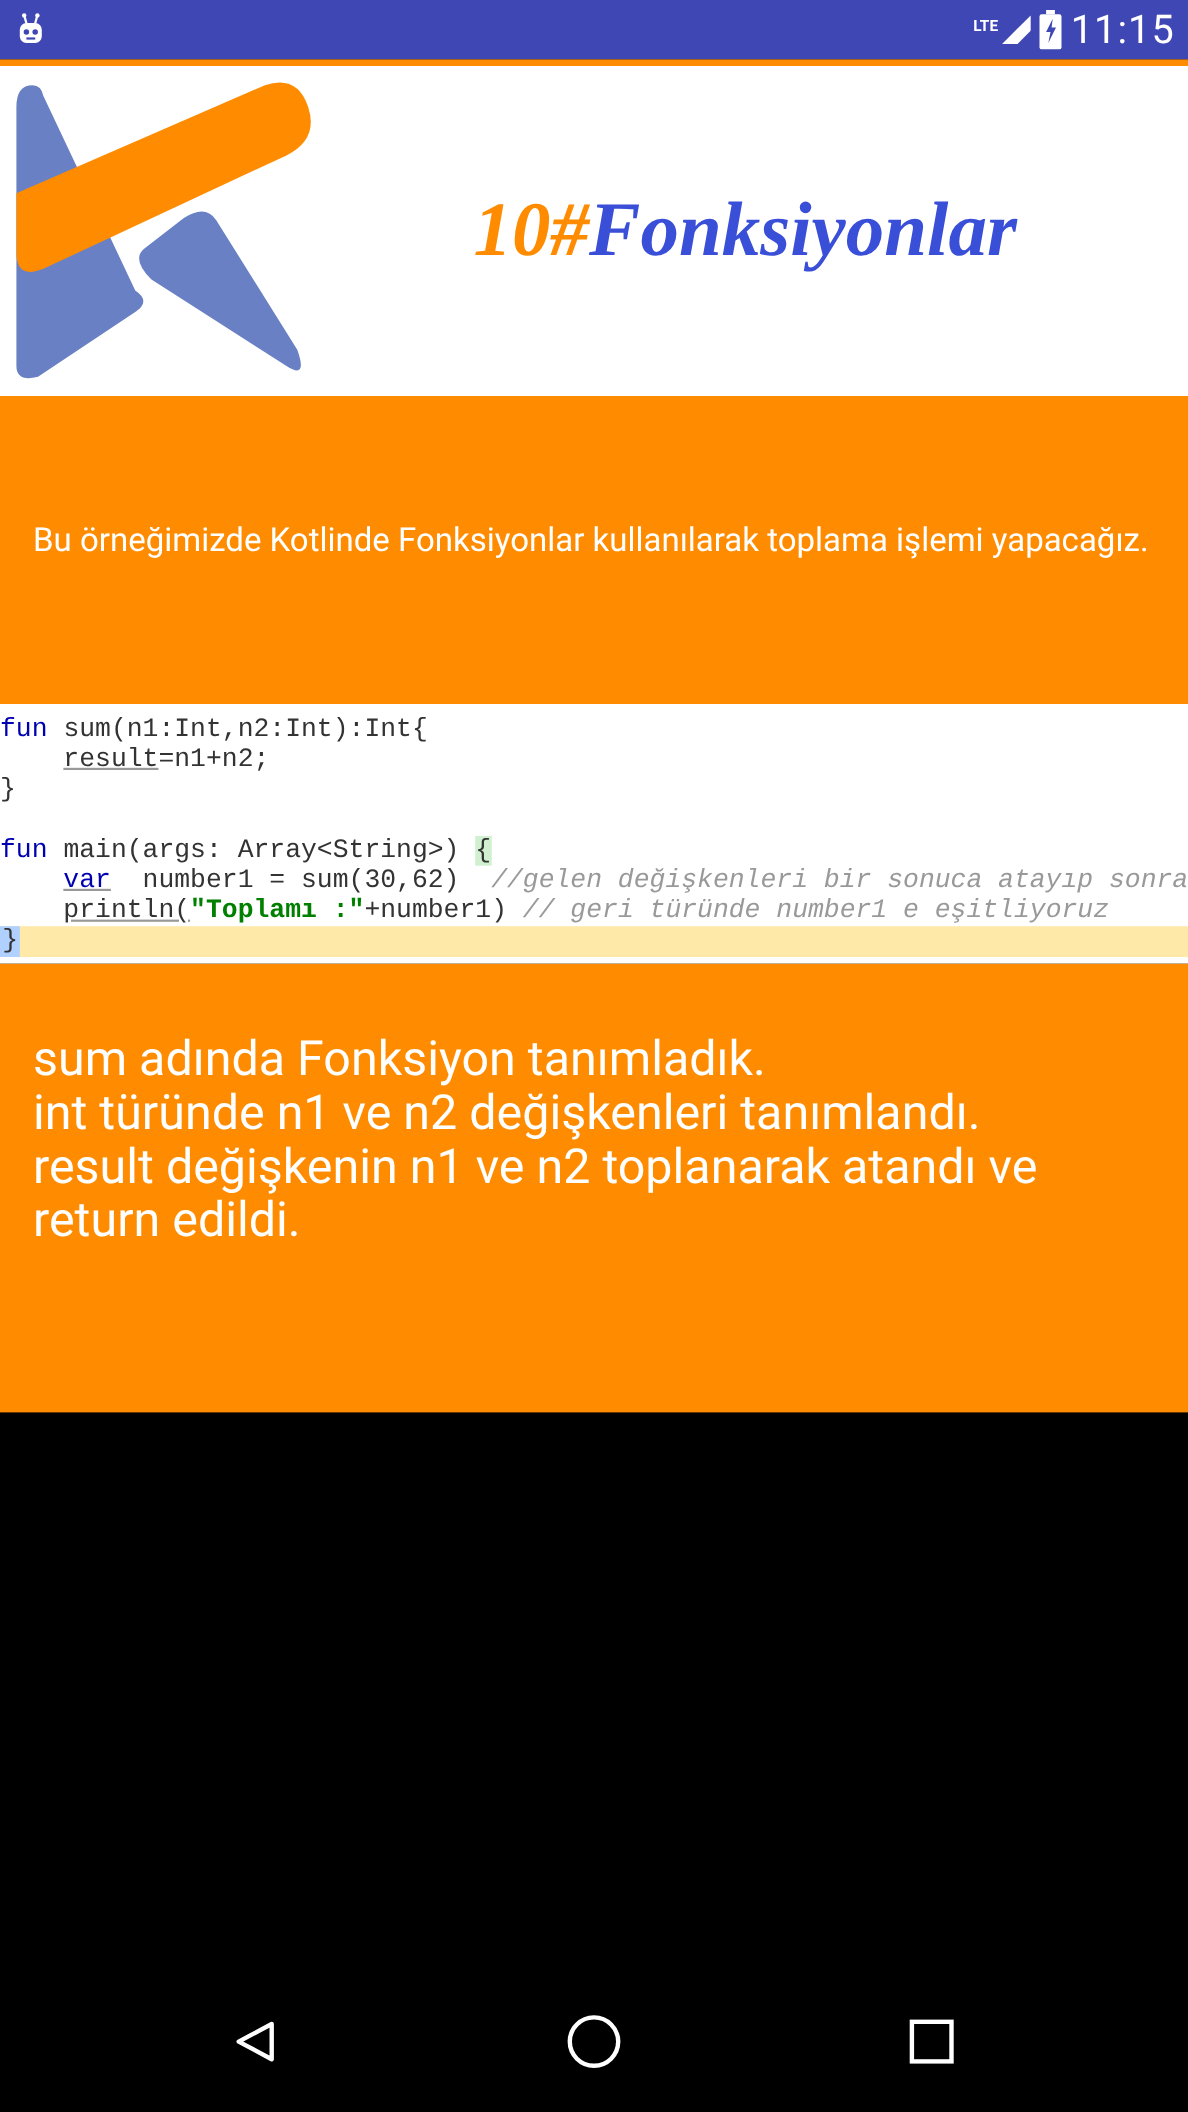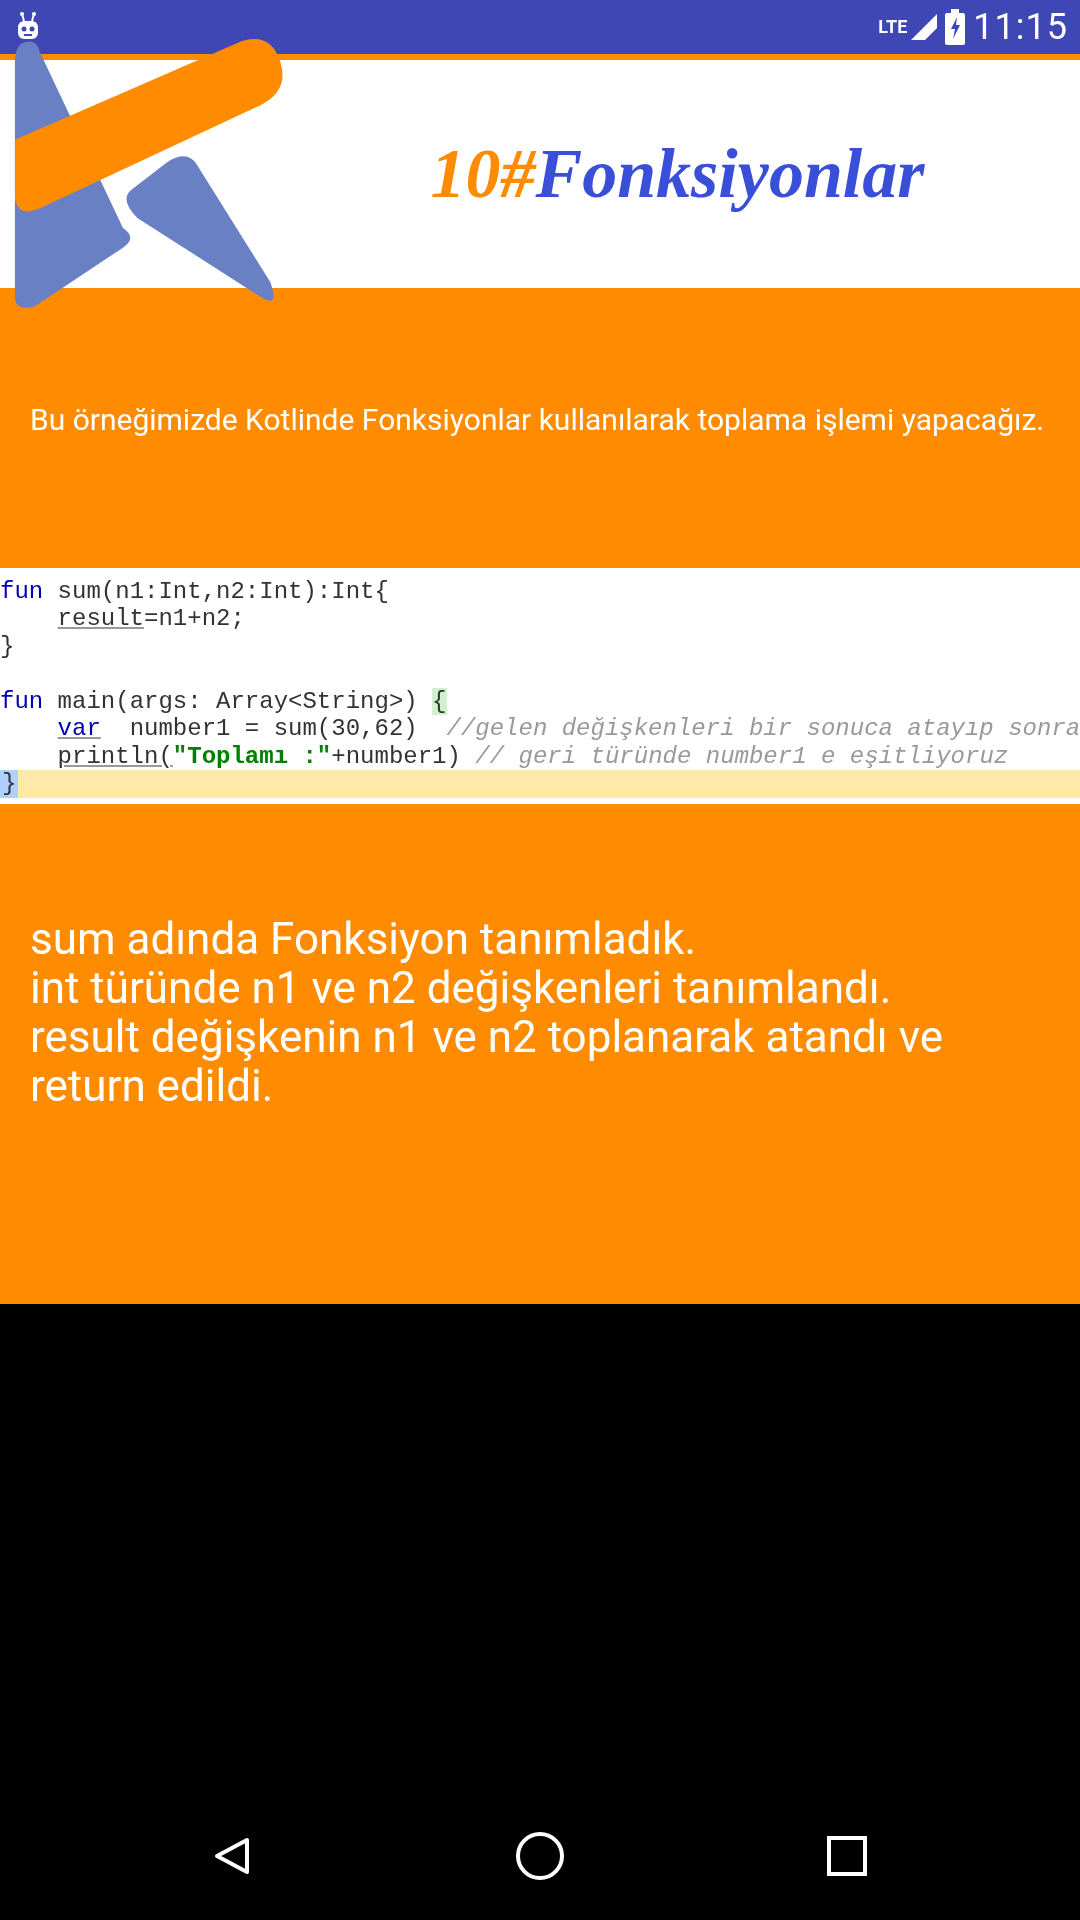--- a/index.html
+++ b/index.html
@@ -38,21 +38,21 @@
       gap: 6px;
       font-size: 34px;
       font-weight: 500;
     }
     .lte-signal {
       display: flex;
       align-items: flex-end;
       gap: 2px;
     }
     .lte-label {
-      font-size: 18px;
+      font-size: 14px;
       font-weight: 700;
       margin-right: 2px;
       align-self: flex-start;
       margin-top: 2px;
     }
     .signal-triangle {
       width: 0;
       height: 0;
       border-left: 26px solid transparent;
       border-bottom: 26px solid #fff;
@@ -74,21 +74,21 @@
       letter-spacing: 1px;
     }
     .orange-divider {
       height: 6px;
       background: #ff8c00;
     }
     .header-section {
       background: #fff;
       display: flex;
       align-items: center;
-      height: 228px;
+      height: 300px;
       padding: 0 10px;
       position: relative;
     }
     .k-logo {
       width: 275px;
       height: 280px;
       position: relative;
       flex-shrink: 0;
     }
     .title-text {
@@ -148,26 +148,26 @@
       bottom: 6px;
       left: 0;
       background: #b0d0ff;
       padding: 0 2px;
       font-family: 'Courier New', monospace;
       font-size: 24px;
       z-index: 1;
     }
     .orange-block-2 {
       background: #ff8c00;
-      padding: 111px 30px 20px 30px;
+      padding: 62px 30px 20px 30px;
       color: #fff;
       font-size: 44px;
       line-height: 1.12;
       font-weight: 400;
-      height: 500px;
+      height: 408px;
     }
     .nav-bar {
       position: absolute;
       bottom: 0;
       left: 0;
       right: 0;
       height: 128px;
       background: #000;
       display: flex;
       align-items: center;

